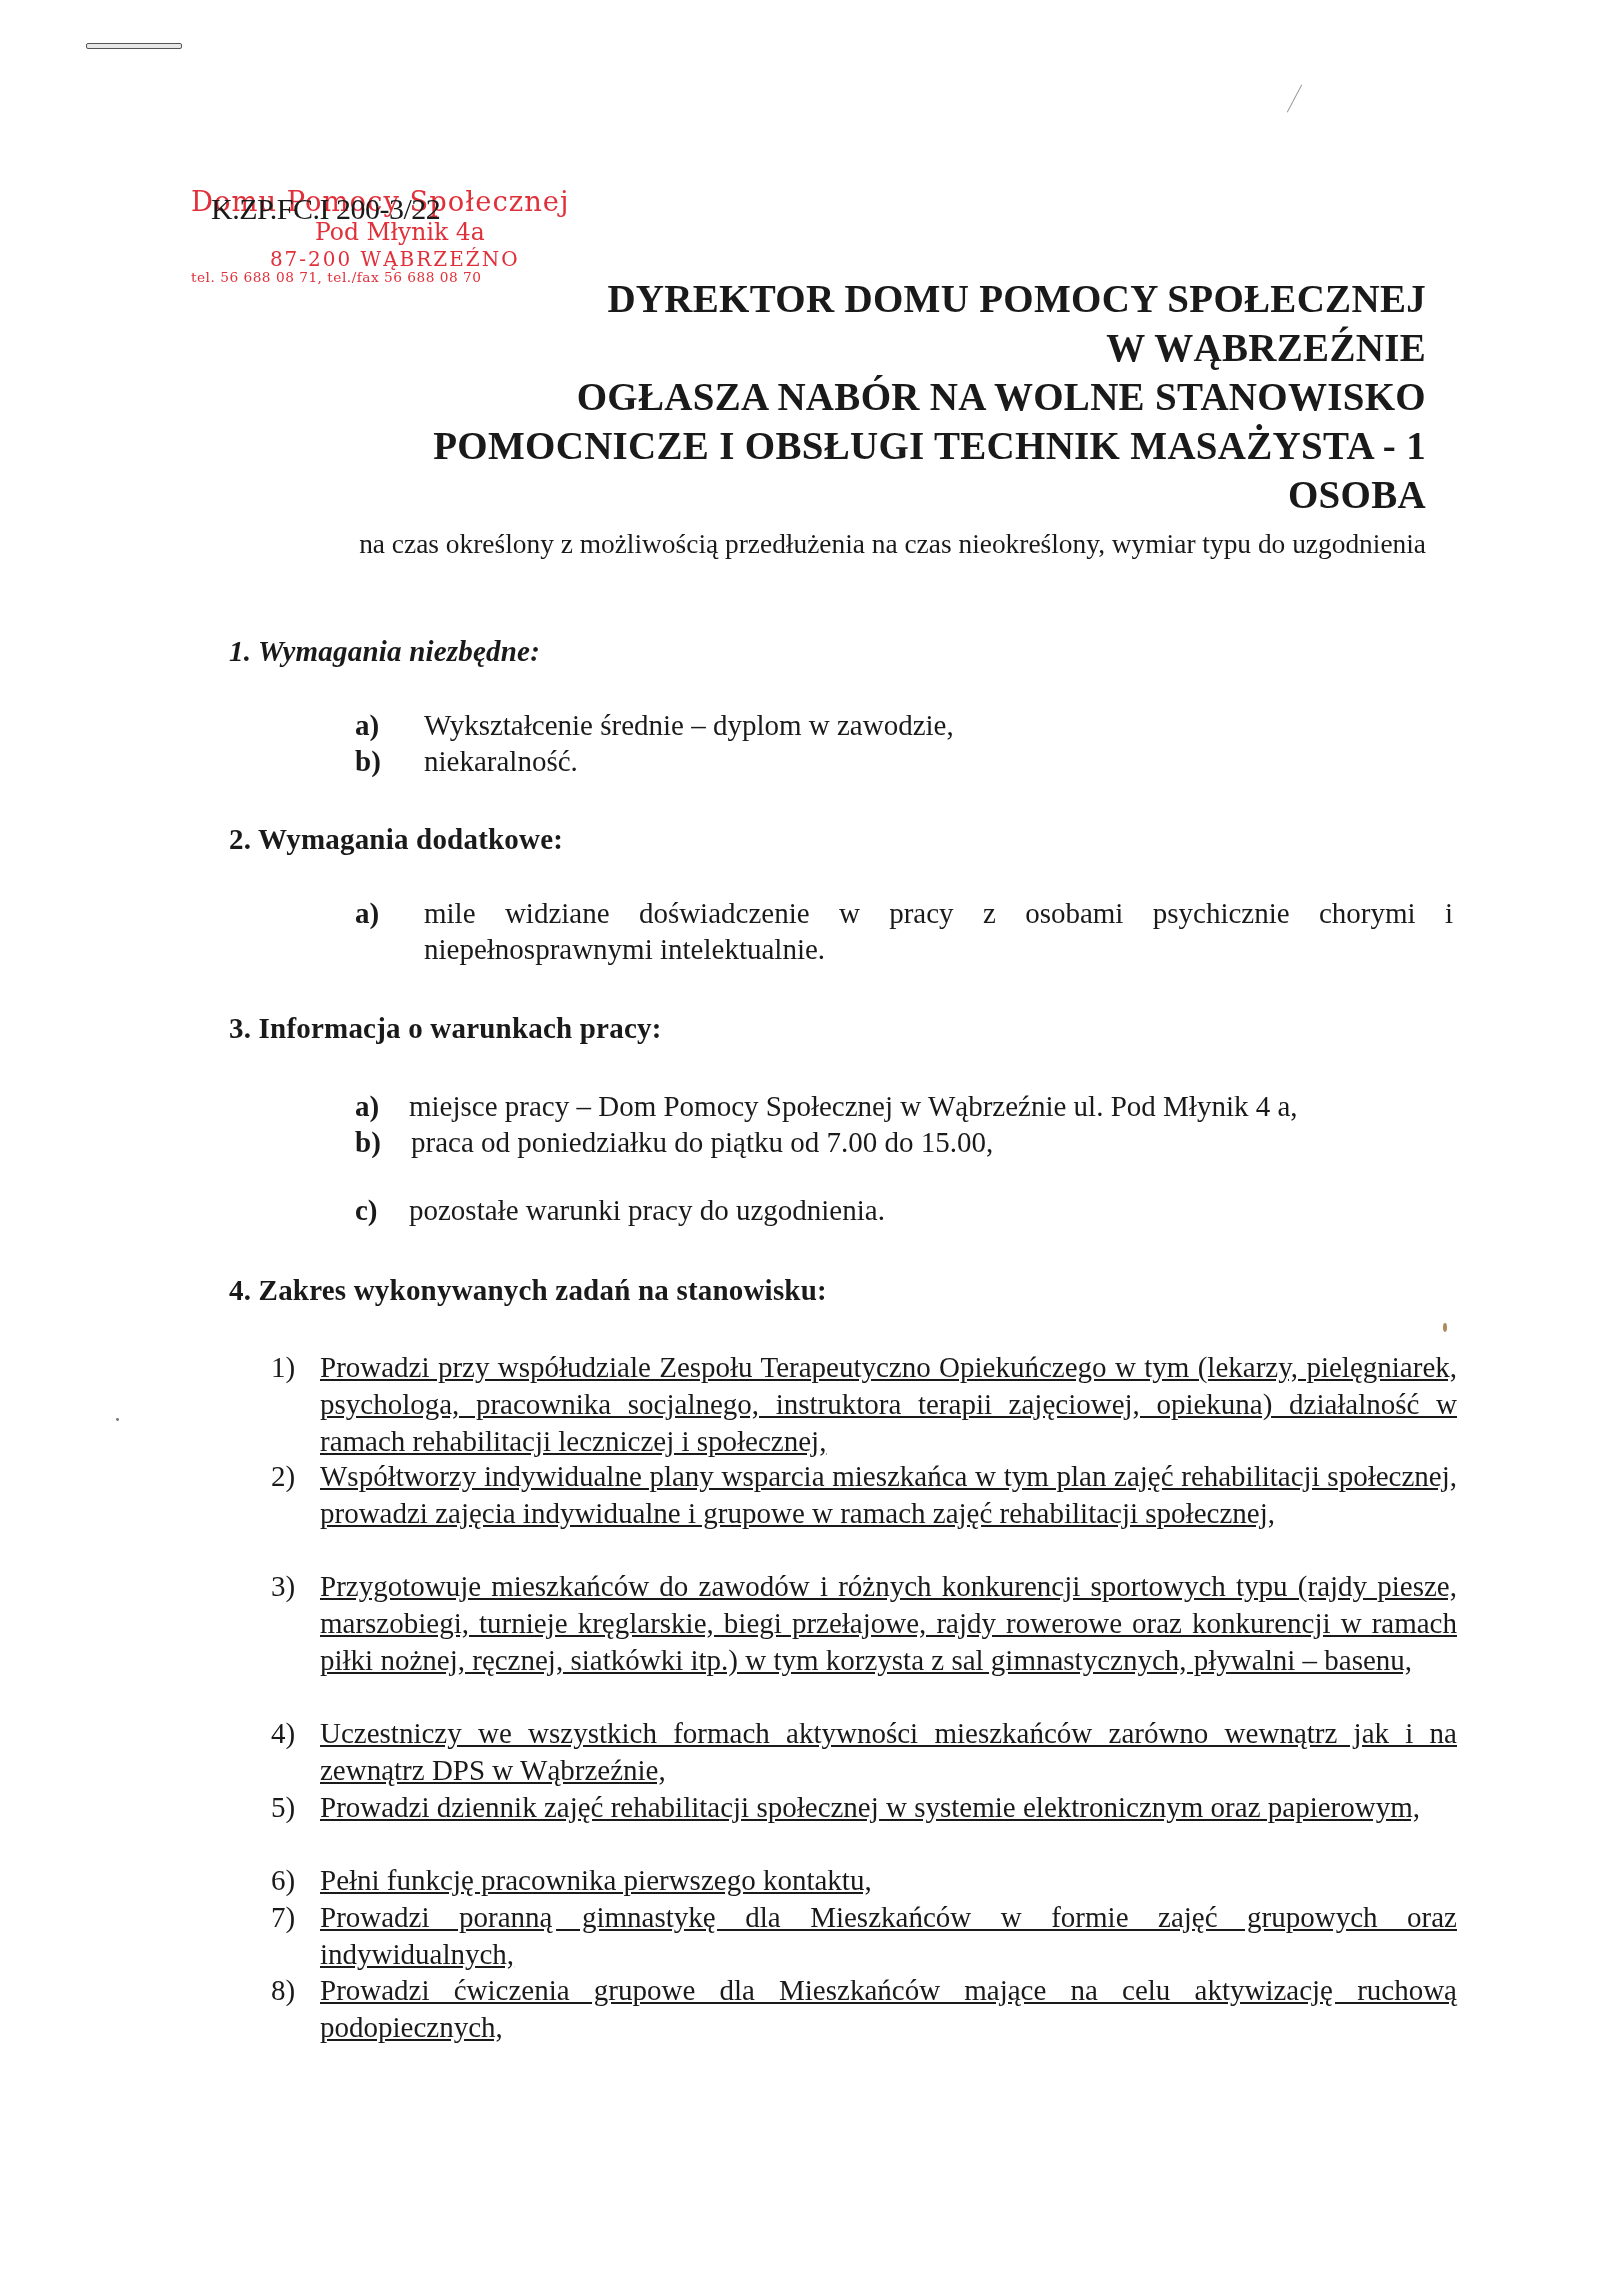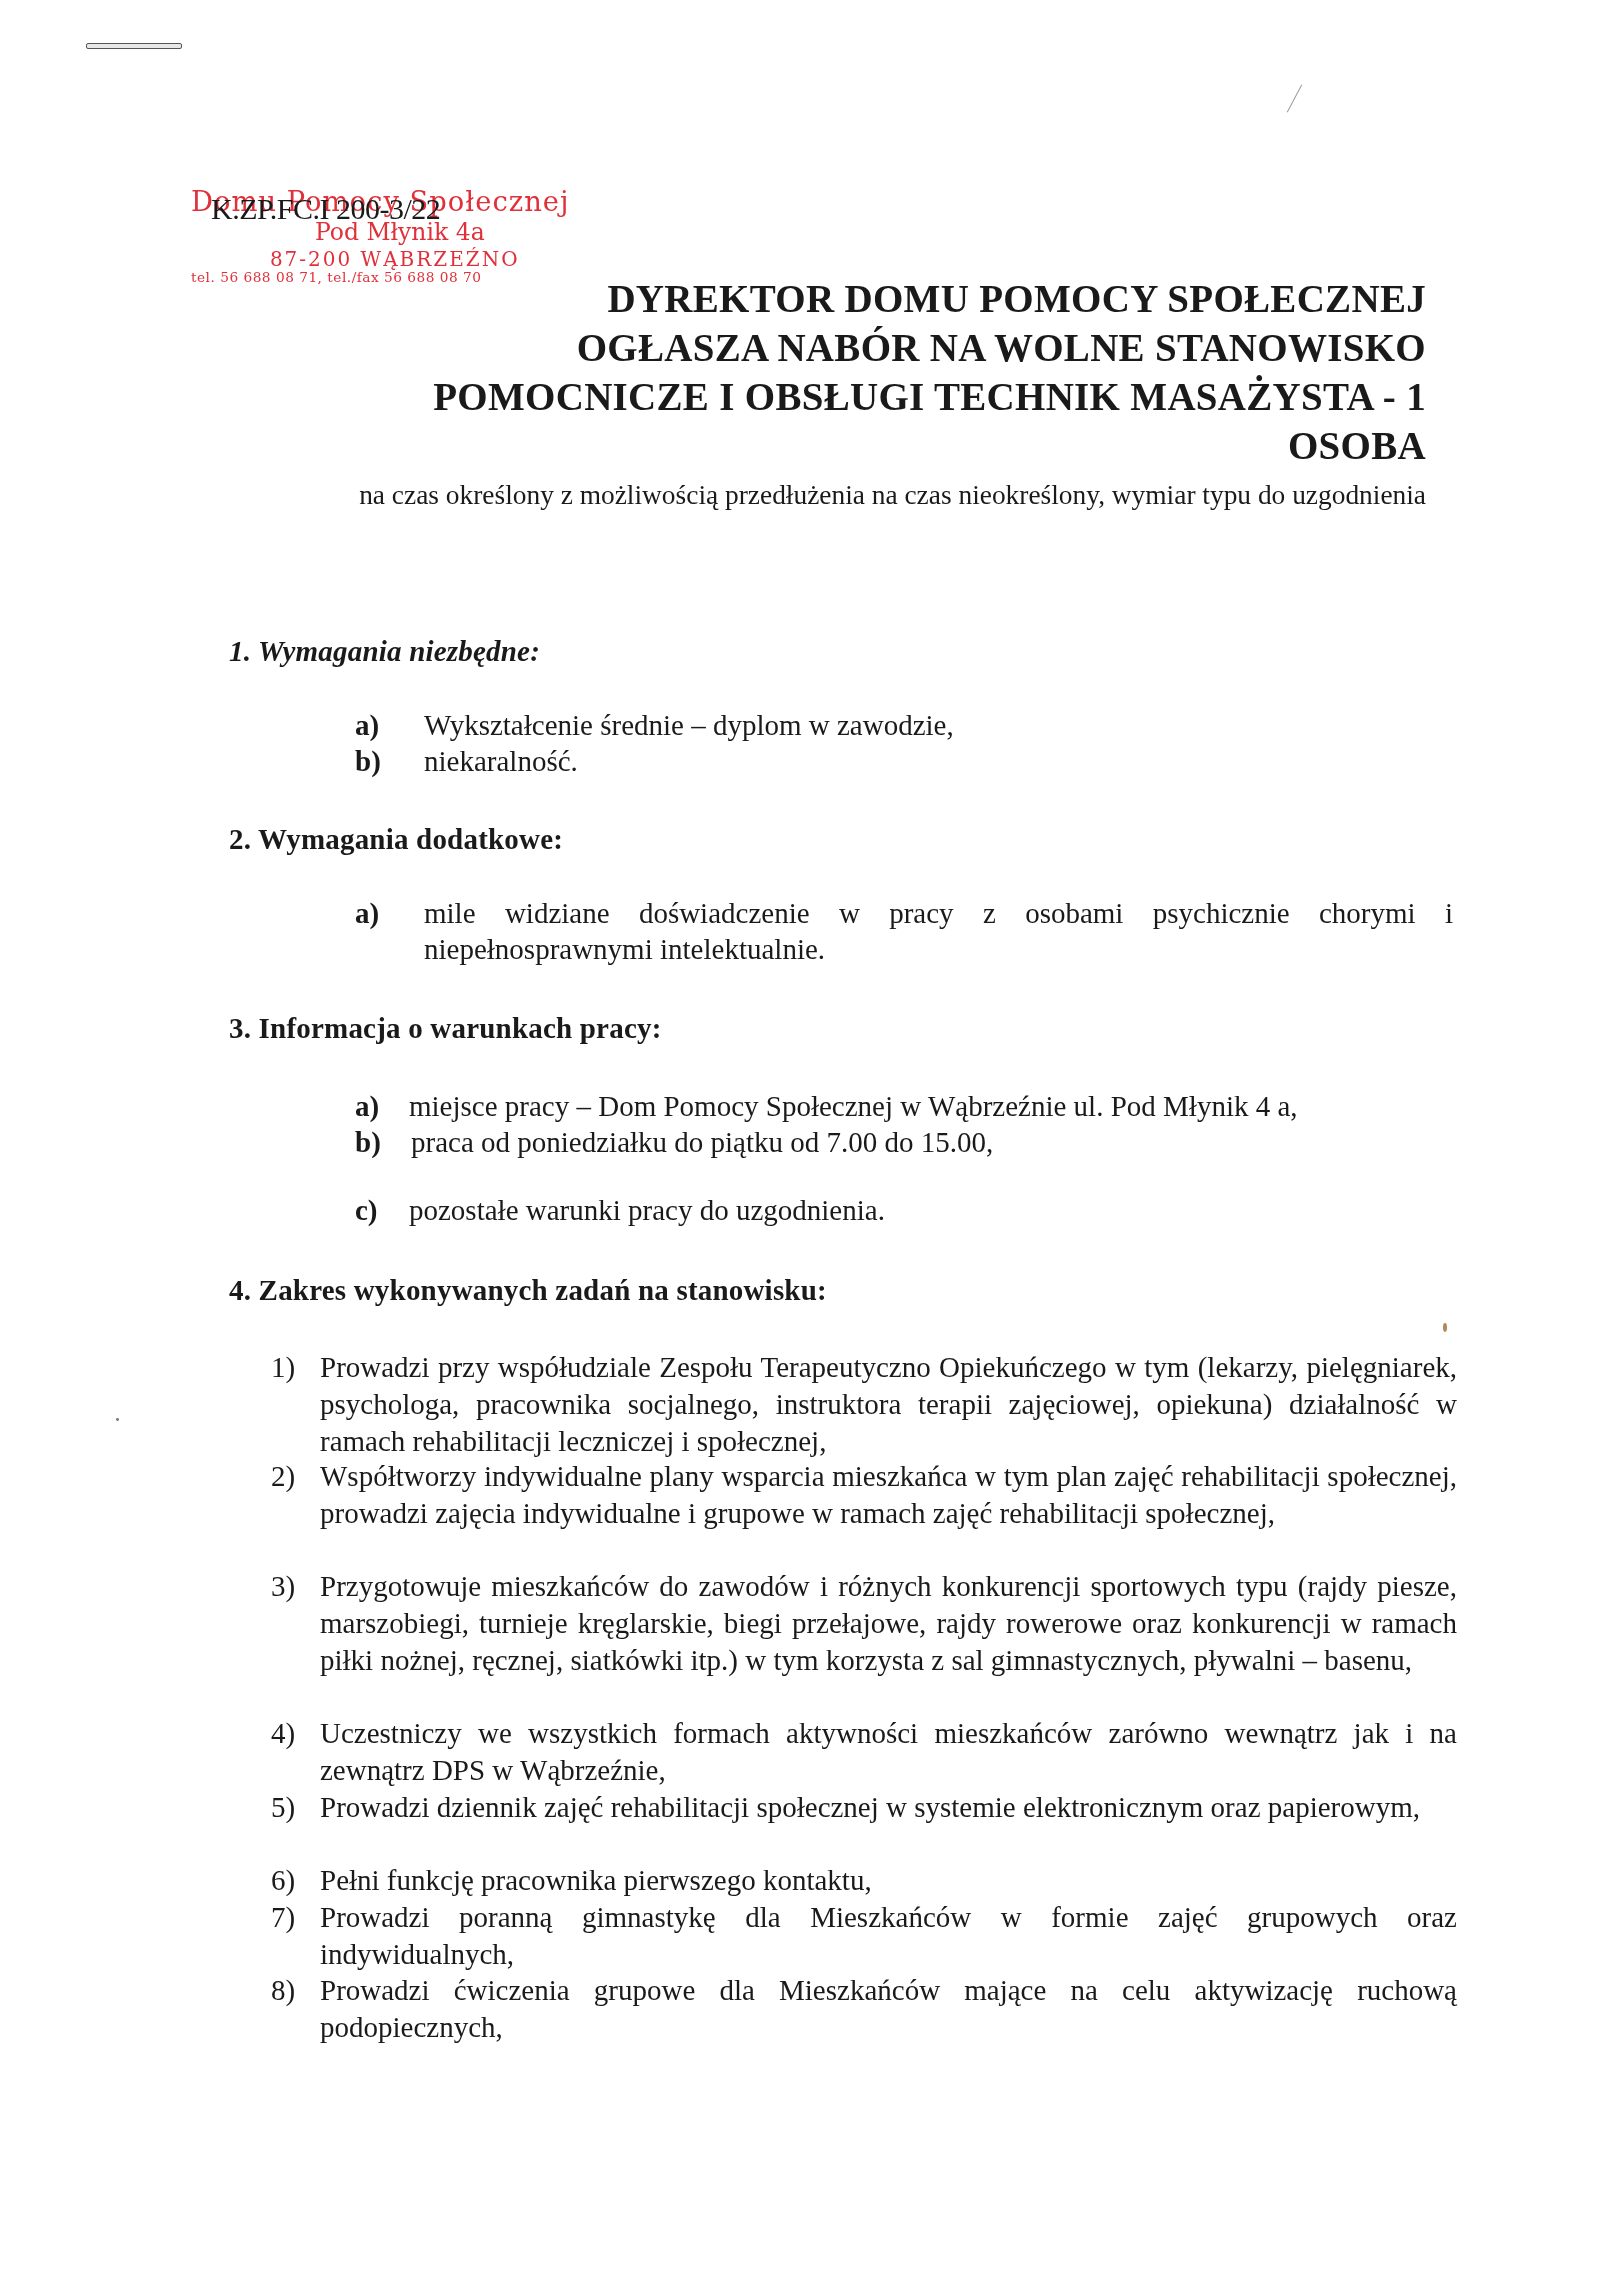--- a/index.html
+++ b/index.html
@@ -41,21 +41,21 @@
     }
     .item {
       position: absolute; font-size: 29px; line-height: 36px;
     }
     .item .lbl { position: absolute; left: 0; font-weight: bold; }
     .item .txt { position: absolute; }
     .sec4-item {
       position: absolute; left: 271px; width: 1186px; font-size: 29px; line-height: 37px;
     }
     .sec4-item .num { position: absolute; left: 0; top: 0; }
-    .sec4-item .txt { margin-left: 49px; text-align: justify; display: block; }
+    .sec4-item .txt { margin-left: 49px; text-align: justify; display: block; text-decoration: underline; }
     .speck { position: absolute; background: #b08a5a; border-radius: 50%; }
   </style>
 </head>
 <body>
 
 <div class="scan-mark-top"></div>
 <div class="scan-slash"></div>
 <div class="speck" style="left:1443px; top:1323px; width:3.9px; height:8.8px;"></div>
 <div class="speck" style="left:116px; top:1418px; width:2.9px; height:2.9px; background:#777;"></div>
 
@@ -63,20 +63,21 @@
   <div class="s1">Domu Pomocy Społecznej</div>
   <div class="s2">Pod Młynik 4a</div>
   <div class="s3">87-200 WĄBRZEŹNO</div>
   <div class="s4">tel. 56 688 08 71, tel./fax 56 688 08 70</div>
 </div>
 
 <div class="refnum">K.ZP.FC.I 200-3/22</div>
 
 <div class="title-block">
   <div class="title-line">DYREKTOR DOMU POMOCY SPOŁECZNEJ</div>
+  <div class="title-line">W WĄBRZEŹNIE</div>
   <div class="title-line">OGŁASZA NABÓR NA WOLNE STANOWISKO</div>
   <div class="title-line">POMOCNICZE I OBSŁUGI TECHNIK MASAŻYSTA - 1</div>
   <div class="title-line">OSOBA</div>
   <div class="subtitle">na czas określony z możliwością przedłużenia na czas nieokreślony, wymiar typu do uzgodnienia</div>
 </div>
 
 <div class="section-head" style="top:635px;font-style:italic;">1. Wymagania niezbędne:</div>
 <div class="item" style="left:355px; top:707px; width:1078px; height:36px;">
   <span class="lbl">a)</span>
   <span class="txt" style="left:69px;">Wykształcenie średnie – dyplom w zawodzie,</span>

